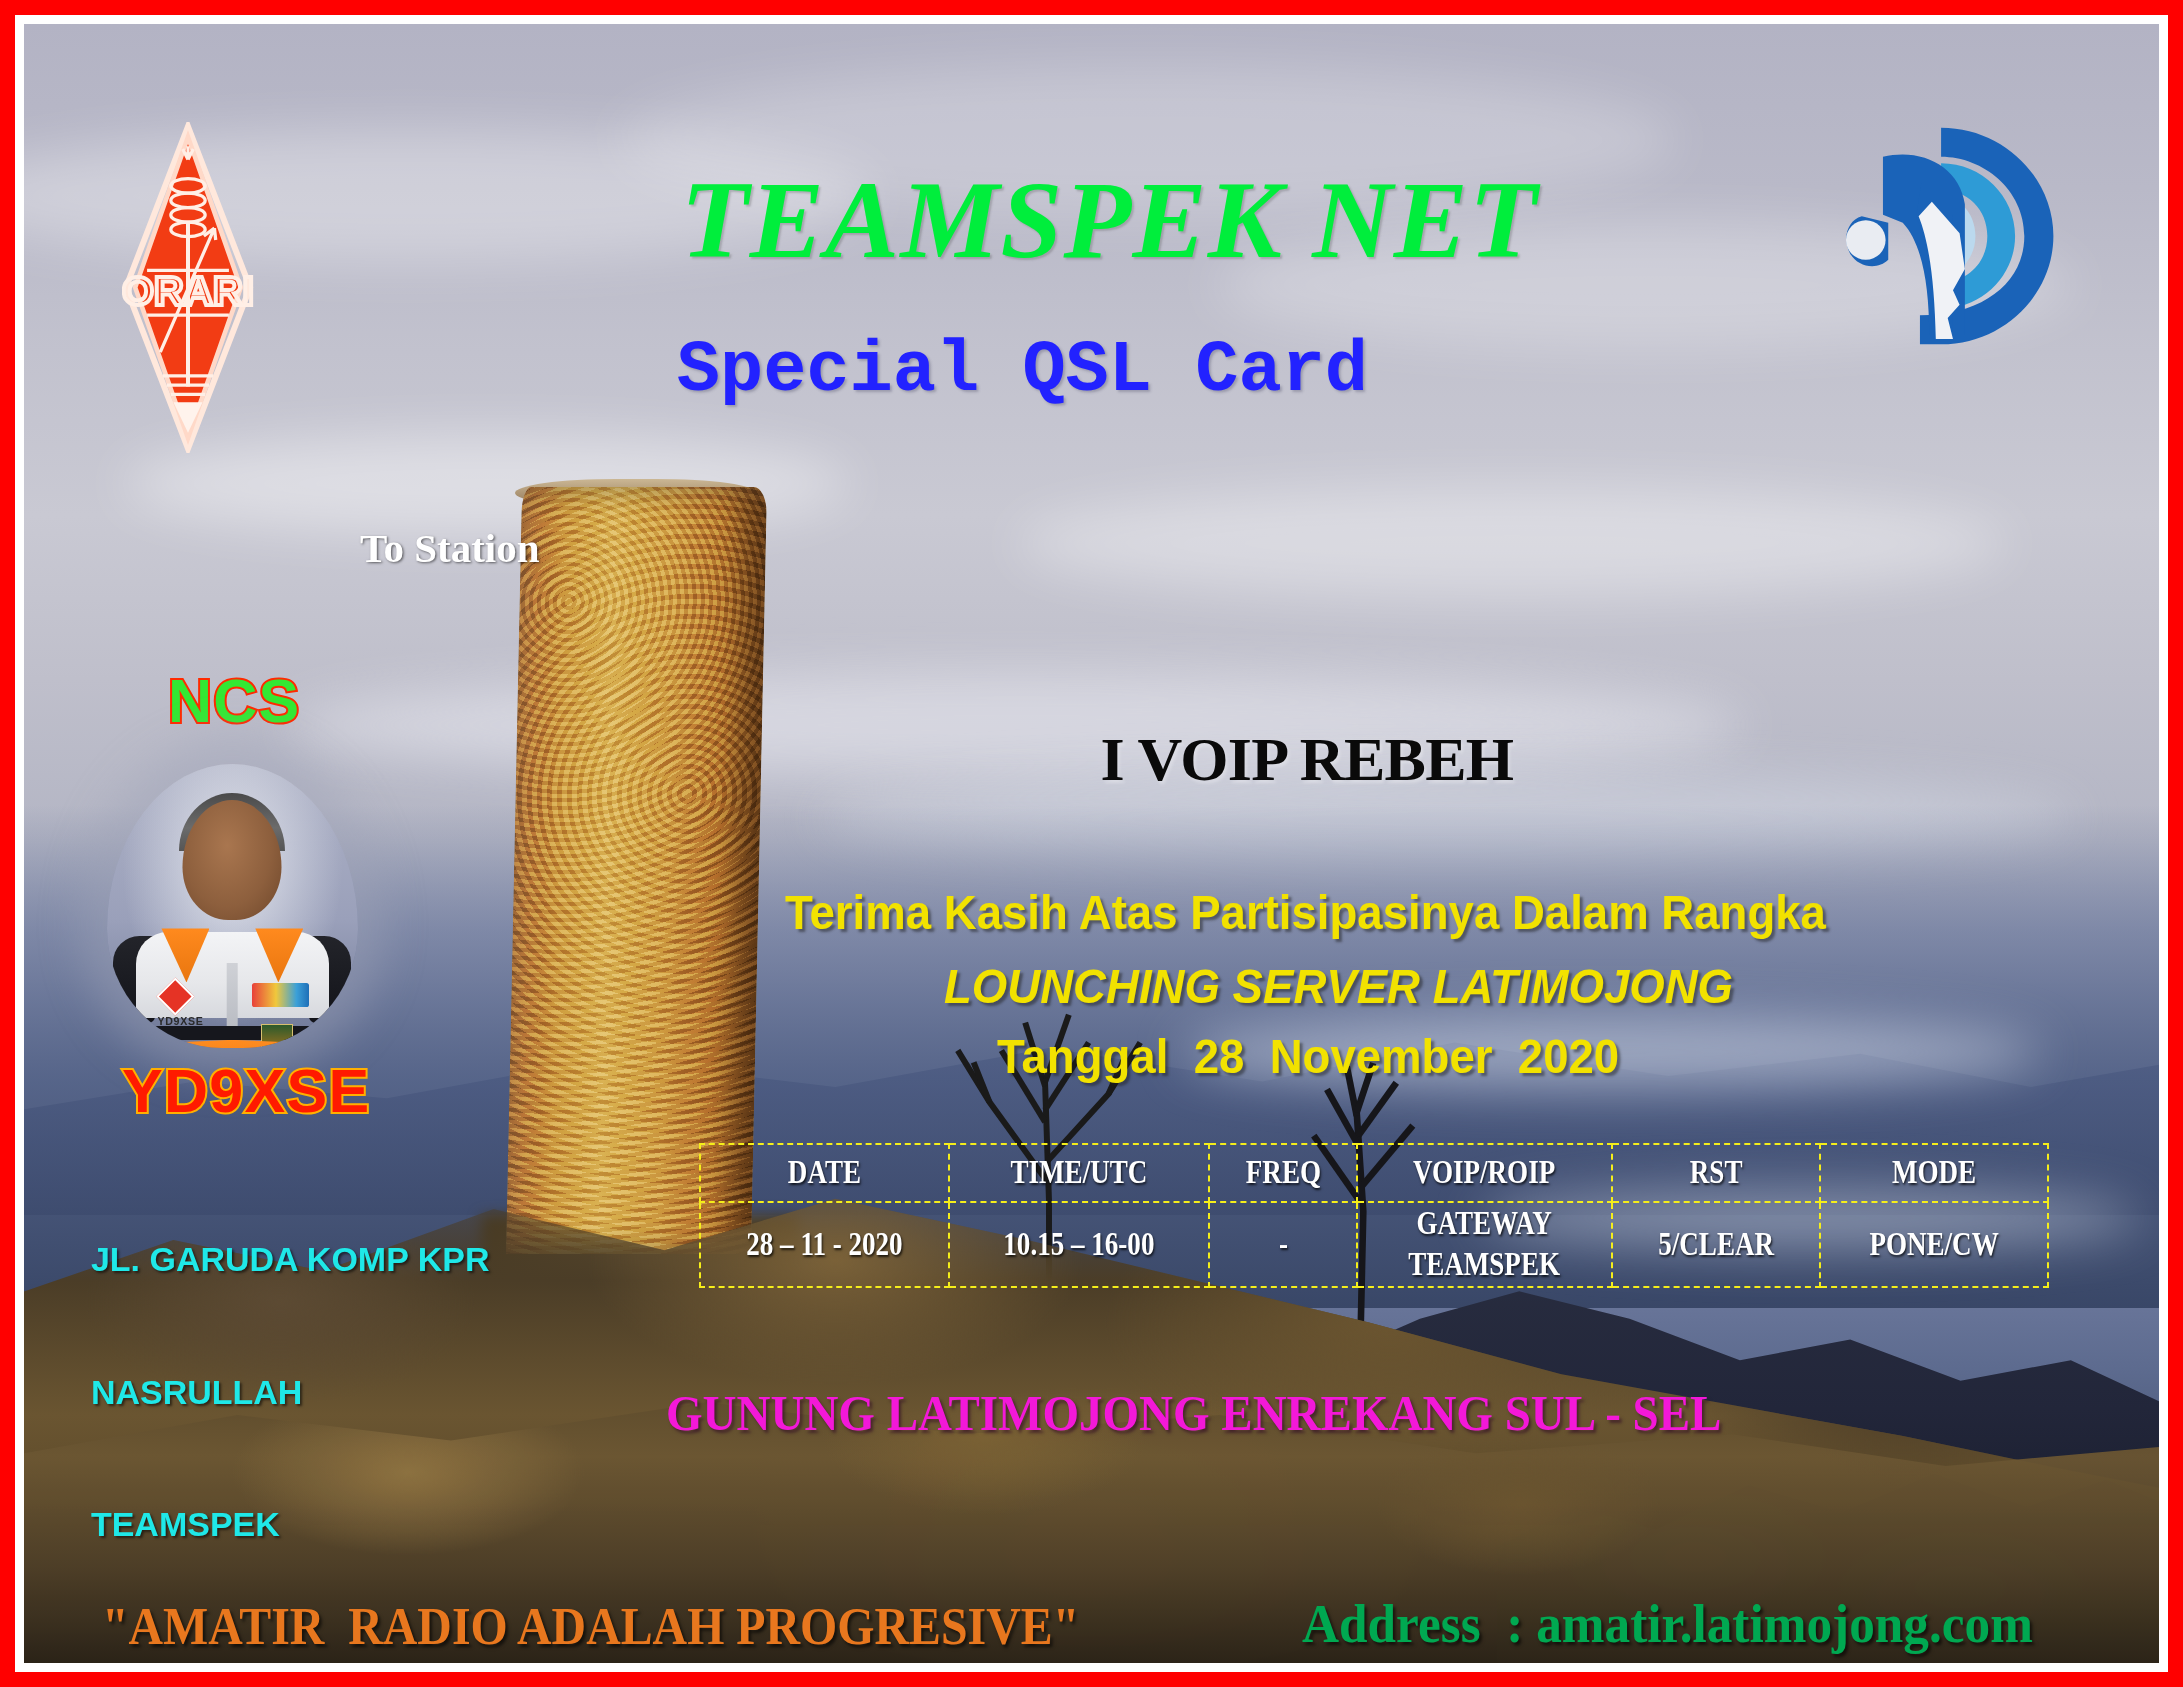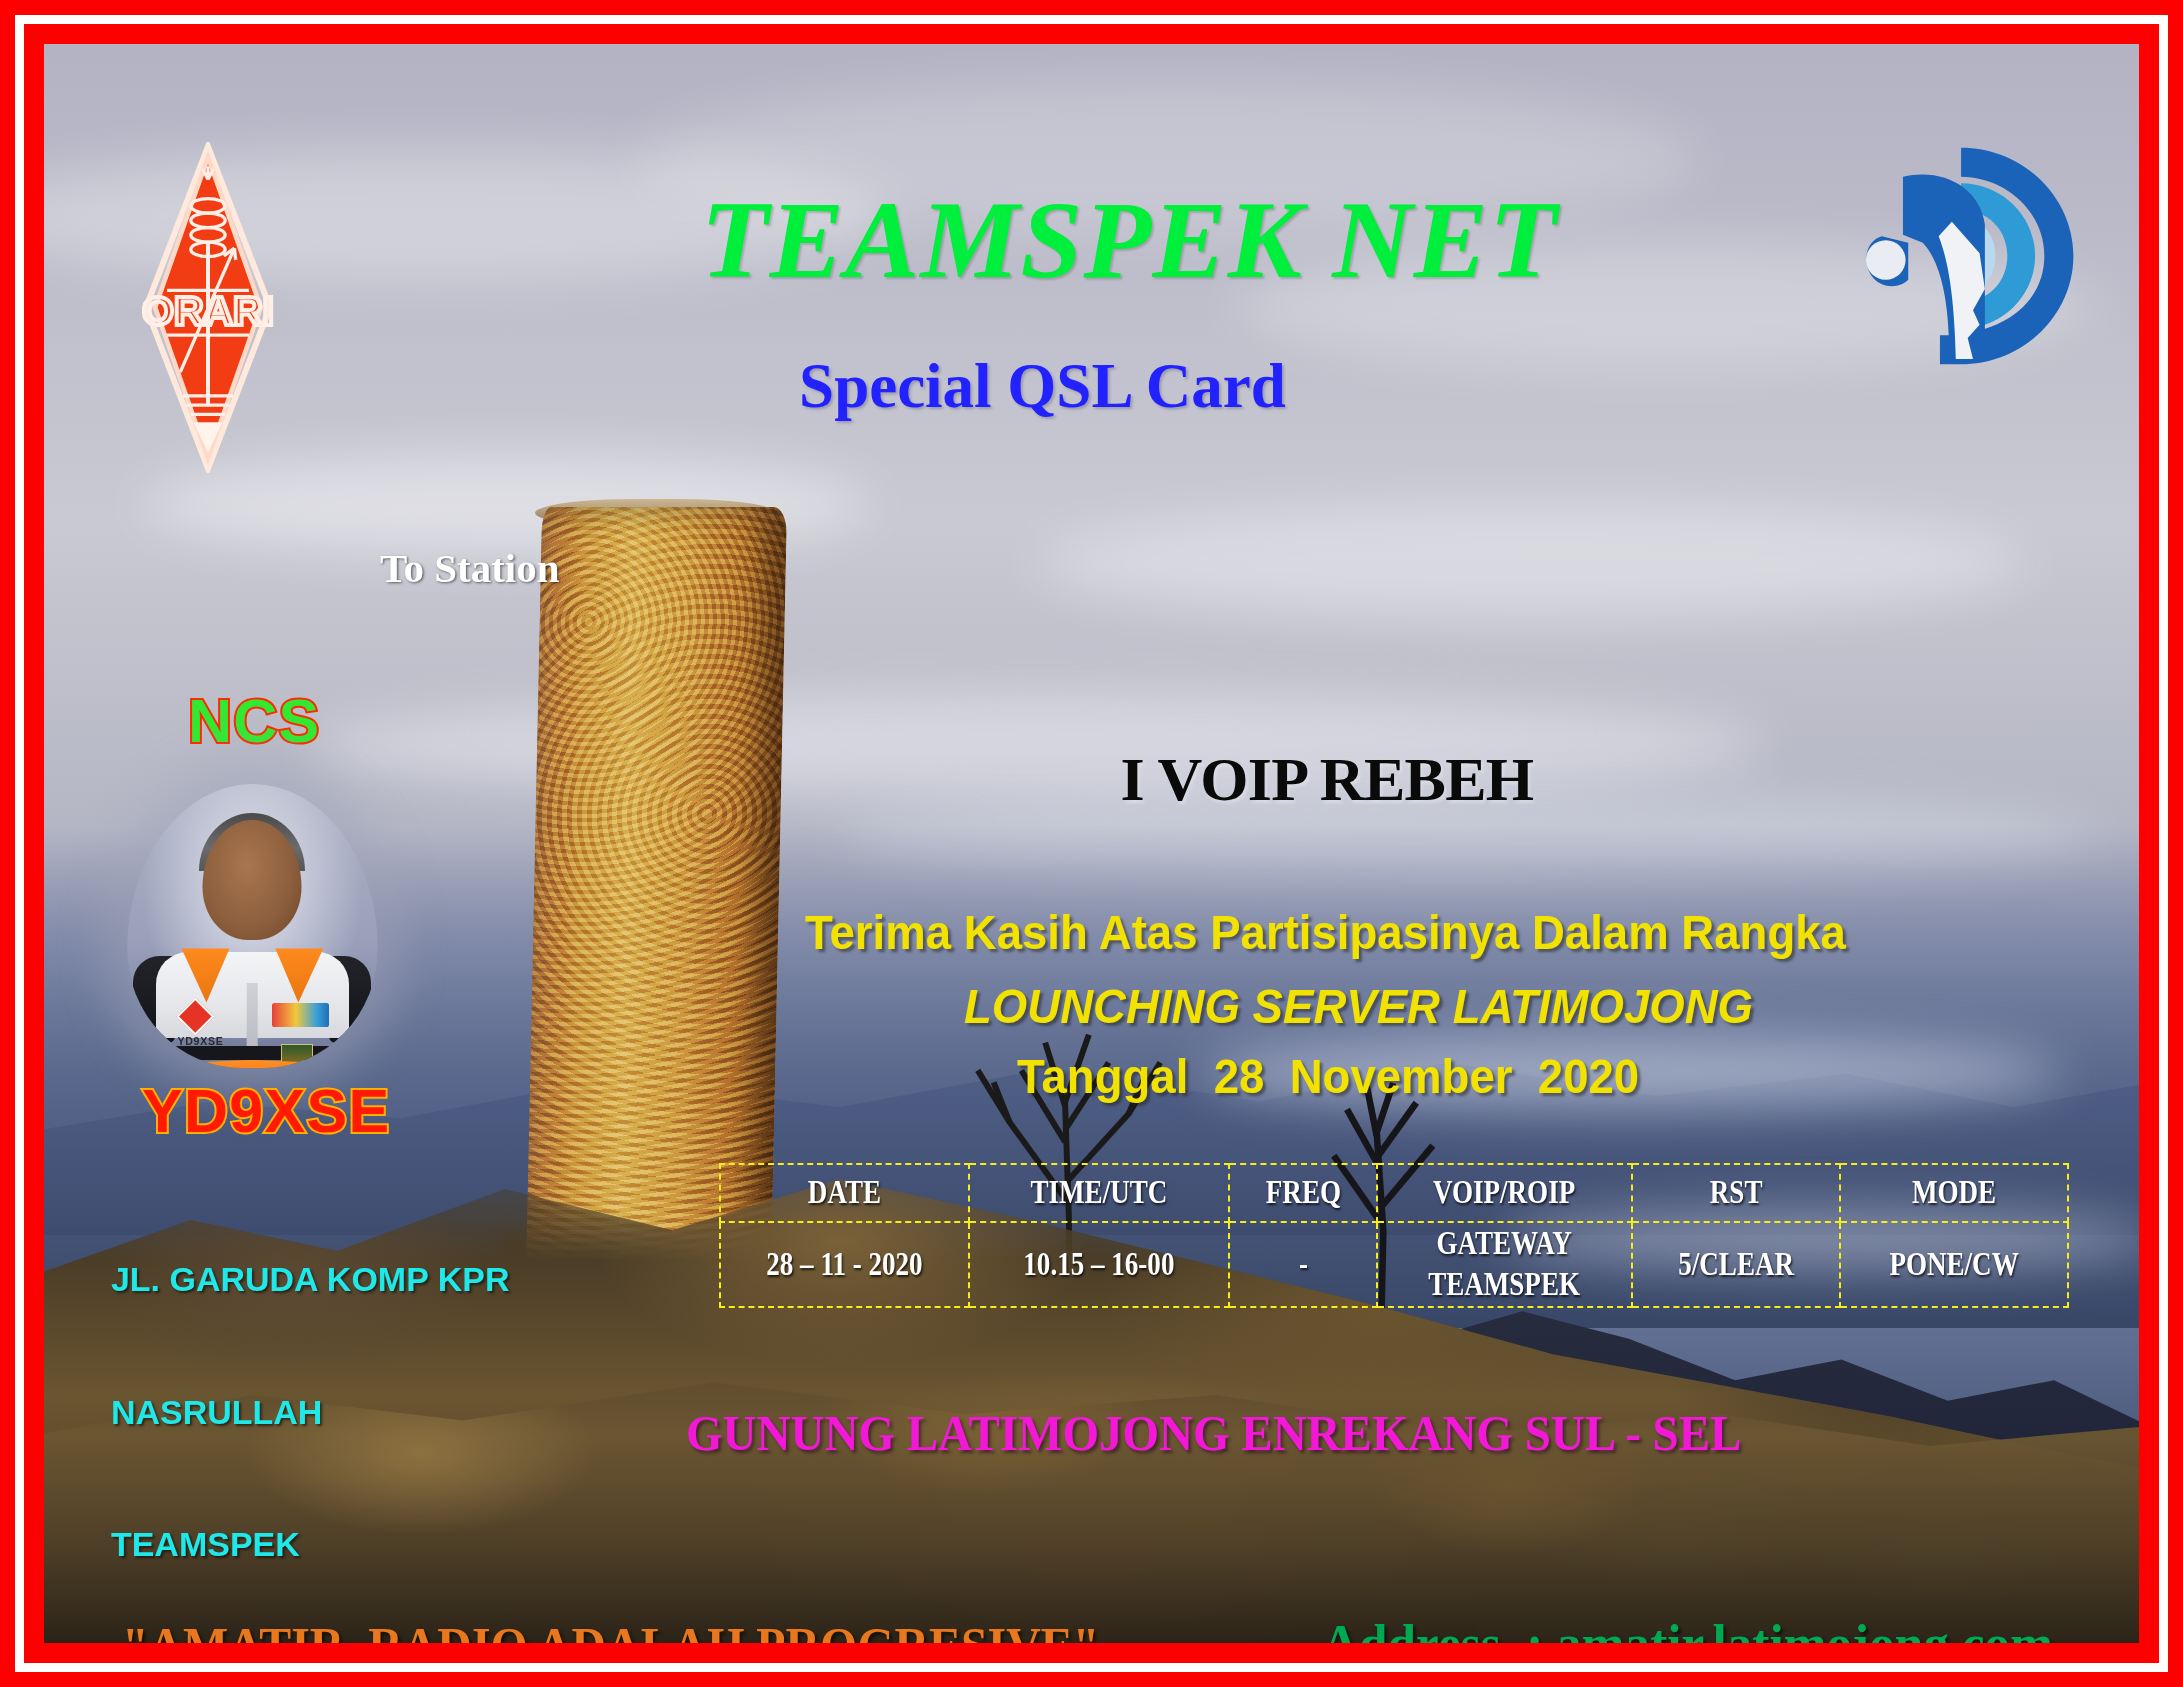--- a/index.html
+++ b/index.html
@@ -11,21 +11,21 @@
     position:relative; width:2183px; height:1687px;
     background:#FF0000;
     padding:14.6px;
   }
   #frame-white {
     position:relative; width:100%; height:100%;
     background:#FFFFFF; padding:9.3px;
   }
   #frame-inner-red {
     position:relative; width:100%; height:100%;
-    background:#FF0000; padding:20px;
+    background:#FF0000; 
   }
 
   
   #scene {
     position:relative; width:100%; height:100%; overflow:hidden;
     background:
       
       linear-gradient(180deg,
         #b3b3c4 0%,
         #b9b9c8 10%,
@@ -147,22 +147,22 @@
   
   #title-main {
     left:457px; top:132px; width:1257px; text-align:center;
     font-size:111px; font-weight:bold; font-style:italic;
     color:#00EE3C; letter-spacing:1.3px;
     font-family:"Liberation Serif", serif;
     text-shadow:2px 2px 2px rgba(80,80,80,.28);
   }
   #title-sub {
     left:370px; top:306px; width:1257px; text-align:center;
-    font-size:63px; font-weight:bold; color:#2222FF;
-    font-family:Liberation Serif, serif;
+    font-size:72px; font-weight:bold; color:#2222FF;
+    font-family:Liberation Mono, monospace;
     text-shadow:2px 2px 2.6px rgba(60,60,90,.30);
   }
   #to-station {
     left:336px; top:500px; font-size:41px; font-weight:bold; color:#FFFFFF;
     font-family:"Liberation Serif", serif;
     text-shadow:1.3px 1.3px 2.6px rgba(0,0,0,.55);
   }
   #callsign {
     left:853px; top:523px; width:860px; text-align:center;
     font-size:99px; font-weight:bold; color:#FF0000;

